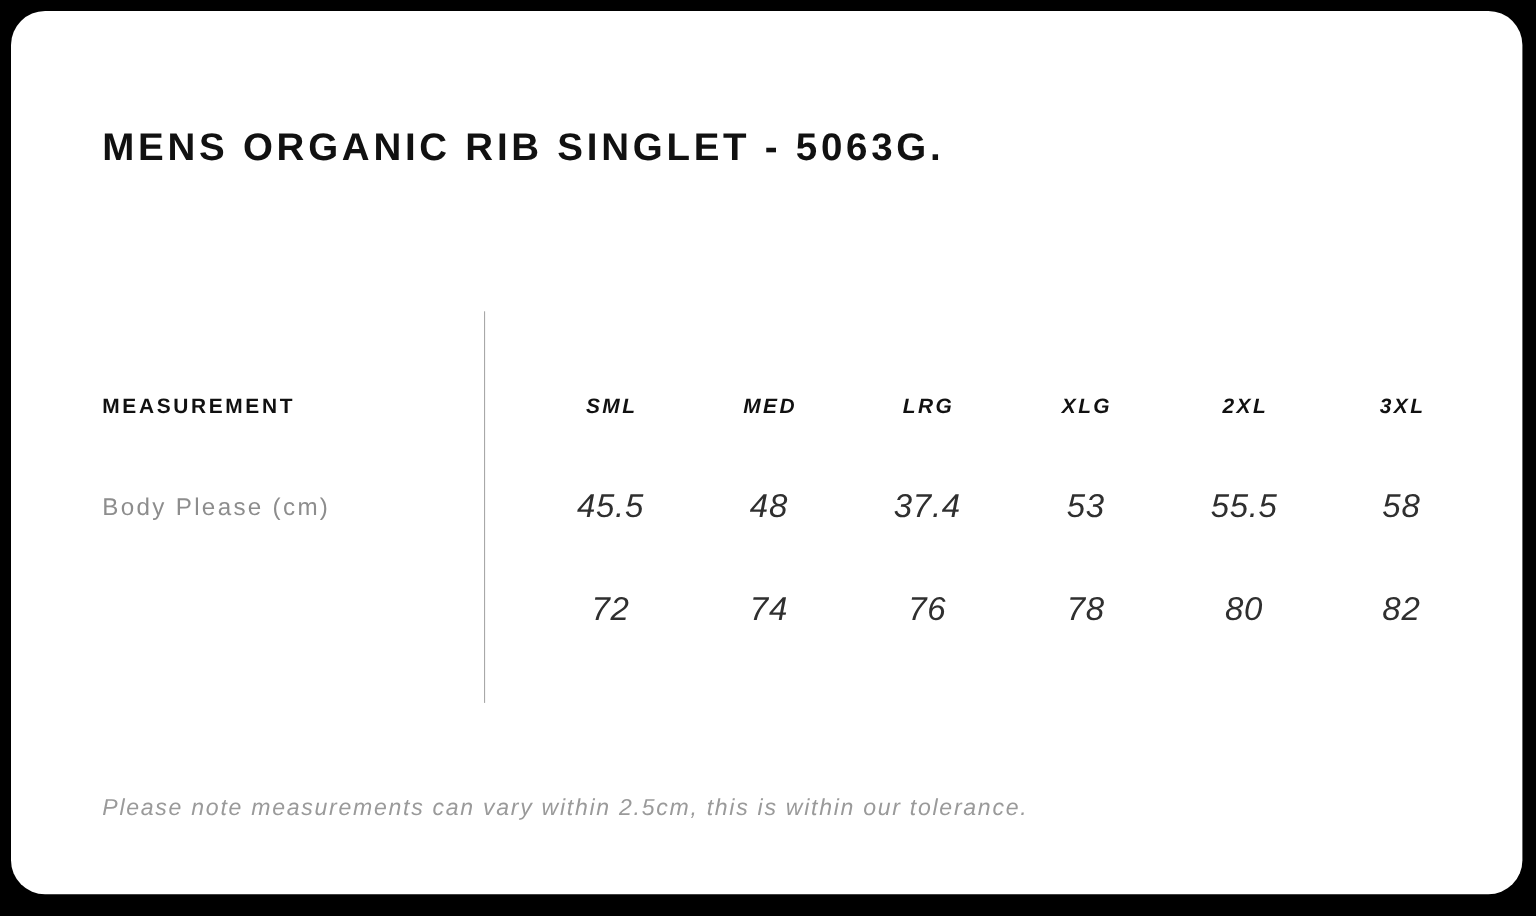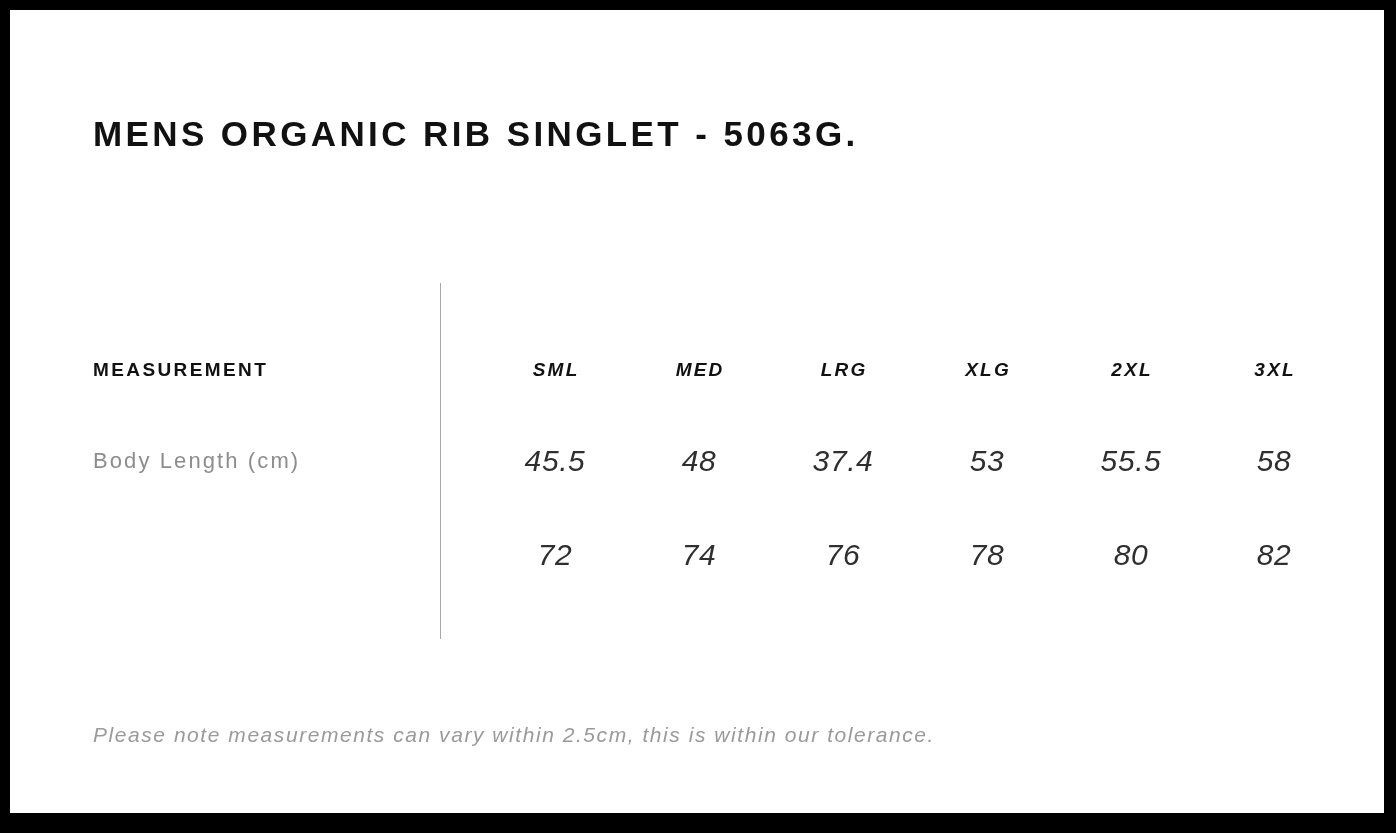--- a/index.html
+++ b/index.html
@@ -16,20 +16,21 @@
 
   .size-chart-card {
     position: absolute;
     left: 10px;
     top: 10px;
     width: 1374px;
     height: 803px;
     background: #ffffff;
     box-sizing: border-box;
     overflow: hidden;
+    border-radius: 31px;
   }
 
   
   .chart-title {
     position: absolute;
     left: 83px;
     top: 106px;
     font-size: 35px;
     font-weight: bold;
     color: #111111;
@@ -147,21 +148,21 @@
       <div class="row-label">MEASUREMENT</div>
       <div class="cell col-0">SML</div>
       <div class="cell col-1">MED</div>
       <div class="cell col-2">LRG</div>
       <div class="cell col-3">XLG</div>
       <div class="cell col-4">2XL</div>
       <div class="cell col-5">3XL</div>
     </div>
 
     <div class="table-row row-data row-data-0">
-      <div class="row-label">Body Length (cm)</div>
+      <div class="row-label">Body Please (cm)</div>
       <div class="cell col-0">45.5</div>
       <div class="cell col-1">48</div>
       <div class="cell col-2">37.4</div>
       <div class="cell col-3">53</div>
       <div class="cell col-4">55.5</div>
       <div class="cell col-5">58</div>
     </div>
 
     <div class="table-row row-data row-data-1">
       <div class="cell col-0">72</div>

